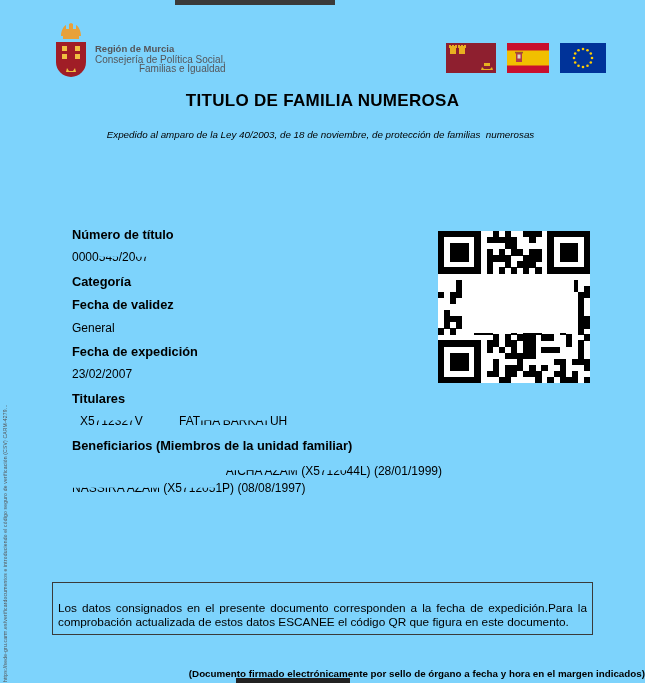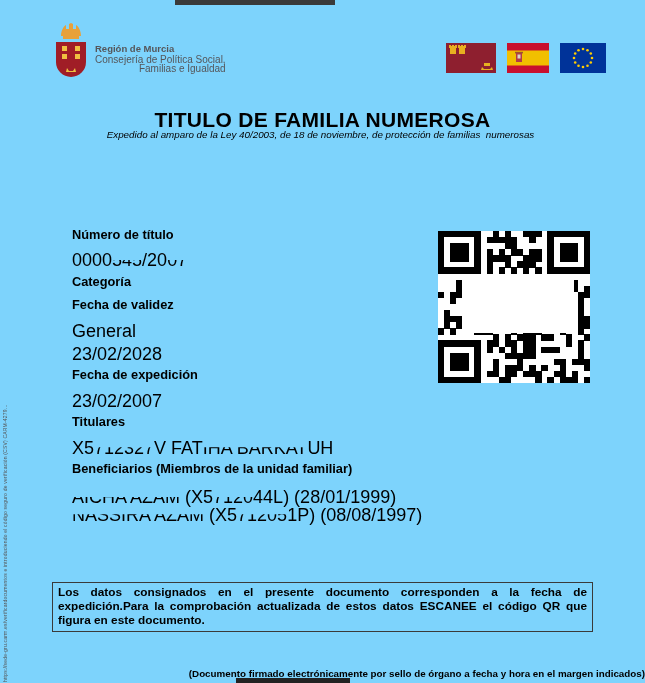--- a/index.html
+++ b/index.html
@@ -16,44 +16,44 @@
          font-size:5px;line-height:9px;color:#555;white-space:nowrap;overflow:hidden;letter-spacing:.2px;}
 
   
   .coat{position:absolute;left:53px;top:22px;width:36px;height:58px;}
   .logo-text{position:absolute;left:95px;top:44px;color:#55565a;}
   .logo-text .lt1{font-weight:bold;font-size:9.5px;line-height:10.5px;}
   .logo-text .lt2{font-size:10px;line-height:9.8px;text-align:right;}
   .flags{position:absolute;left:446px;top:43px;display:flex;gap:11px;align-items:flex-start;}
   .flags svg{display:block;}
 
-  .title{position:absolute;top:108px;left:0;right:0;text-align:center;
-         font-size:21px;font-weight:bold;letter-spacing:.3px;}
+  .title{position:absolute;top:91px;left:0;right:0;text-align:center;
+         font-size:17px;font-weight:bold;letter-spacing:.3px;}
   .subtitle{position:absolute;top:129px;left:0;right:4px;text-align:center;
             font-size:9.8px;font-style:italic;white-space:pre;}
 
   
   .content{position:absolute;left:72px;top:227px;width:370px;}
   .line{height:23.4px;}
   .lbl{font-weight:bold;font-size:12.8px;}
-  .val{font-size:18px;}
-  .nif{display:inline-block;width:99px;}
+  .val{font-size:12px;}
+  .nif{display:inline-block;width:99px;margin-left:8px;}
   .benline{height:17.3px;}
-  .ben-first{margin-top:3px;}
+  .ben-first{margin-top:3px;text-align:right;}
   .half{display:inline-block;clip-path:inset(46% 0 0 0);}
 
   
   .qr{position:absolute;left:438px;top:231px;width:152px;height:152px;}
   .qr svg{display:block;width:152px;height:152px;shape-rendering:crispEdges;}
   .qr-mask{position:absolute;left:24px;top:43px;width:112px;height:59px;background:#fff;}
 
   
   .notice{position:absolute;left:52px;top:582px;width:529px;
-          border:1.6px solid #3a3a3a;padding:3px 5px 4px 5px;
-          font-size:11.8px;font-weight:bold;line-height:13.8px;text-align:justify;}
+          border:1.6px solid #3a3a3a;padding:19px 5px 4px 5px;
+          font-size:11.8px;font-weight:normal;line-height:13.8px;text-align:justify;}
 
   .footer{position:absolute;left:0;right:0;top:668px;text-align:right;
           font-size:9.8px;font-weight:bold;}
 </style>
 </head>
 <body>
 
 <div class="page">
 
   <div class="bar-top"></div>
@@ -126,21 +126,20 @@
 
   <div class="title">TITULO DE FAMILIA NUMEROSA</div>
   <div class="subtitle">Expedido al amparo de la Ley 40/2003, de 18 de noviembre, de protección de familias  numerosas</div>
 
   <div class="content">
     <div class="line lbl">Número de título</div>
     <div class="line val"><span>0000</span><span class="half">545</span><span>/20</span><span class="half">07</span></div>
     <div class="line lbl">Categoría</div>
     <div class="line lbl">Fecha de validez</div>
     <div class="line val"><span>General</span></div>
-    <div class="line val"><span>23/02/2028</span></div>
     <div class="line lbl">Fecha de expedición</div>
     <div class="line val"><span>23/02/2007</span></div>
 
     <div class="line lbl">Titulares</div>
     <div class="line val">
       <span class="nif"><span>X5</span><span class="half">712327</span><span>V</span></span><span><span>FAT</span><span class="half">IHA BARKAT</span><span>UH</span></span>
     </div>
 
     <div class="line lbl">Beneficiarios (Miembros de la unidad familiar)</div>
     <div class="benline ben-first val"><span class="half">AICHA AZAM</span><span> (X5</span><span class="half">7120</span><span>44L) (28/01/1999)</span></div>

